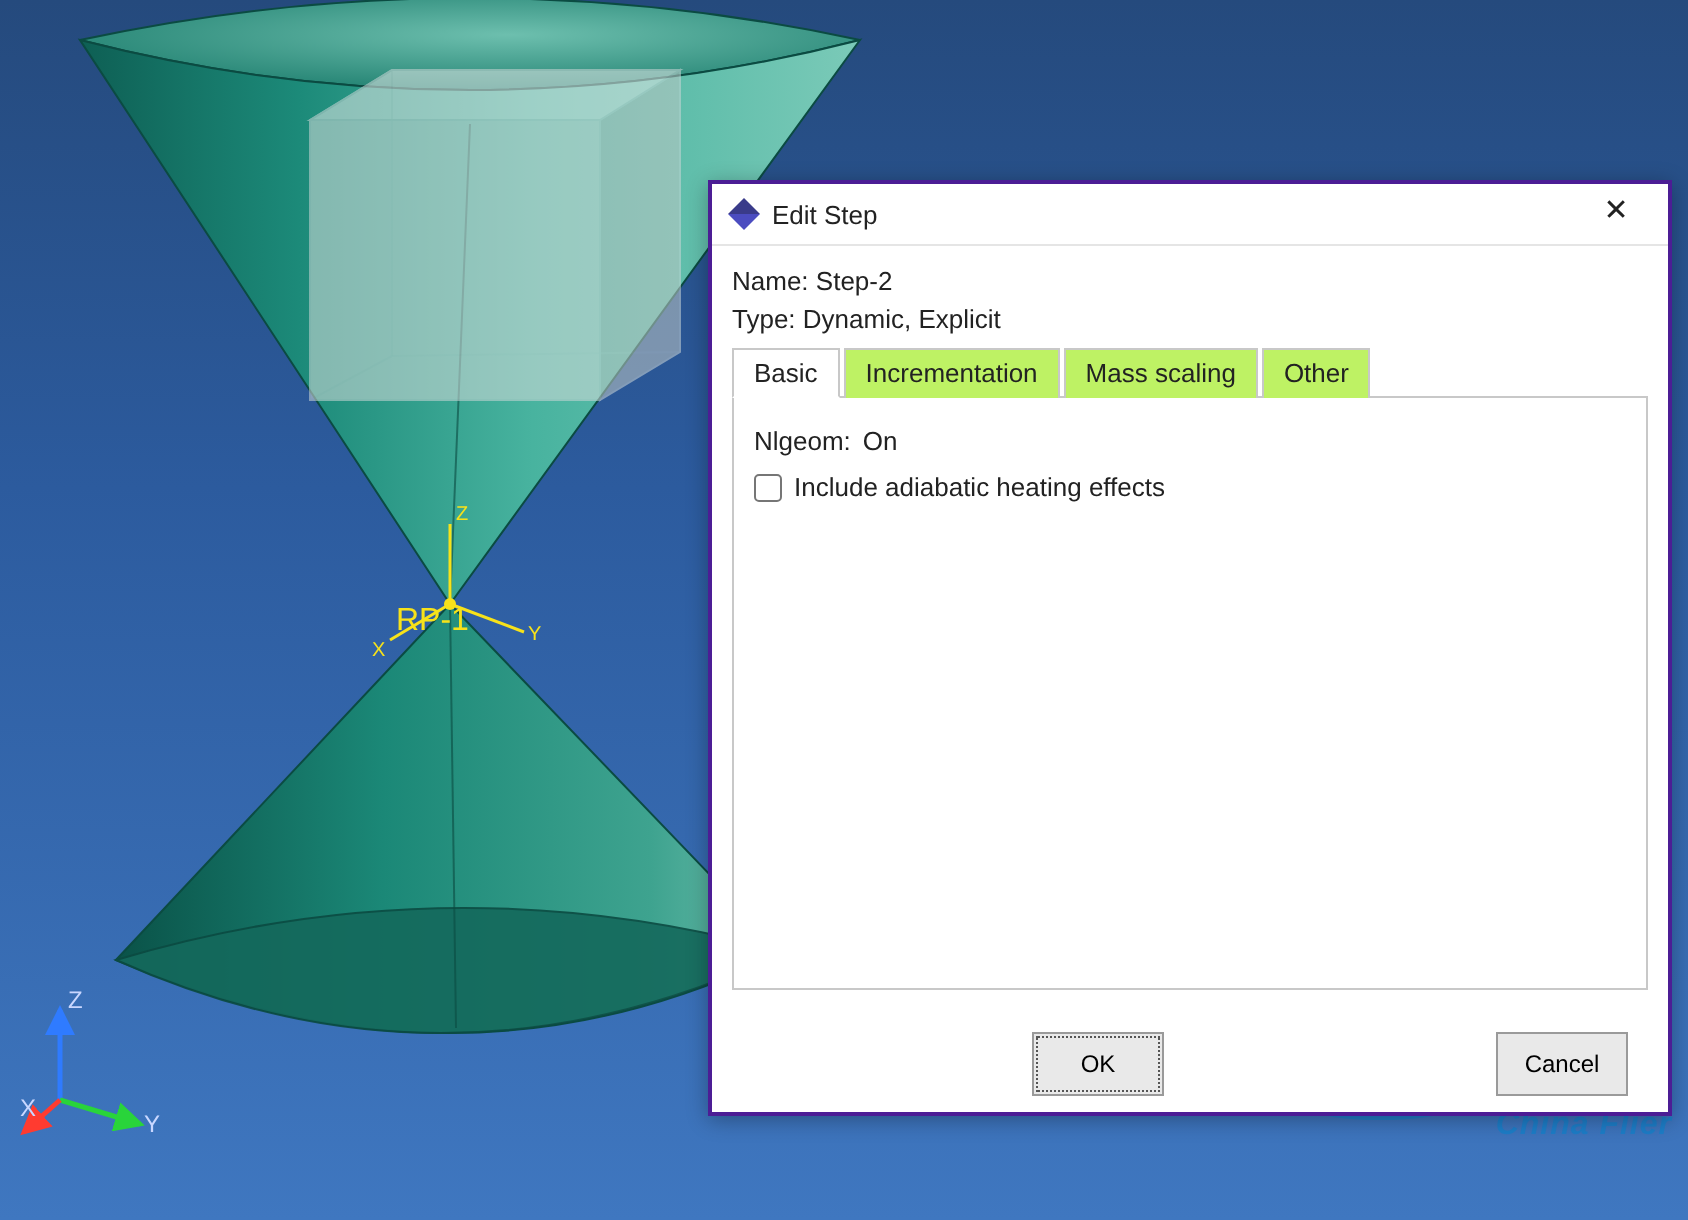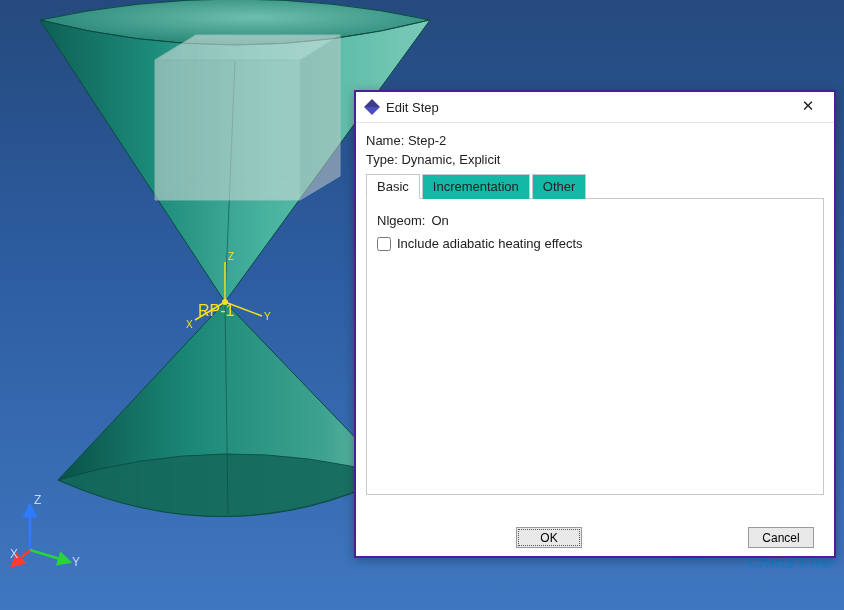--- a/index.html
+++ b/index.html
@@ -9,32 +9,32 @@
   .titlebar{height:30px;display:flex;align-items:center;padding:0 6px 0 8px;border-bottom:1px solid #e5e5e5;}
   .titlebar .app-icon{width:16px;height:16px;margin-right:6px;display:inline-block;position:relative;}
   .titlebar .app-icon::before{content:"";position:absolute;left:0;top:0;border-left:8px solid transparent;border-right:8px solid transparent;border-bottom:8px solid #3a3b8a;}
   .titlebar .app-icon::after{content:"";position:absolute;left:0;top:8px;border-left:8px solid transparent;border-right:8px solid transparent;border-top:8px solid #4b4cc0;}
   .titlebar .title{flex:1;font-size:13px;}
   .titlebar .close{width:40px;height:22px;text-align:center;line-height:20px;font-size:15px;color:#222;cursor:default;}
   .dlg-body{padding:6px 10px 0 10px;}
   .kv{margin:4px 0;font-size:13px;}
   .kv .lbl{display:inline-block;}
   .tabs{margin-top:6px;border-bottom:1px solid #c8c8c8;display:flex;}
-  .tab{padding:4px 10px;border:1px solid #c8c8c8;border-bottom:none;background:#14b8a6;margin-right:2px;position:relative;top:1px;cursor:default;font-size:13px;}
+  .tab{padding:4px 10px;border:1px solid #c8c8c8;border-bottom:none;background:#bef264;margin-right:2px;position:relative;top:1px;cursor:default;font-size:13px;}
   .tab.active{background:#fff;border-bottom:1px solid #fff;}
   .tabpage{border:1px solid #c8c8c8;border-top:none;padding:8px 10px;height:296px;box-sizing:border-box;}
   .form-row{display:flex;align-items:center;margin:6px 0;}
   .form-row .flabel{width:84px;font-size:13px;}
   .form-row input[type=text]{border:1px solid #8d8d8d;height:18px;padding:1px 4px;font-size:13px;}
   .desc-input{width:320px;}
   .time-input{width:94px;}
   .chk-row{display:flex;align-items:center;margin-top:8px;font-size:13px;}
   .chk-row input{margin:0 6px 0 0;width:14px;height:14px;}
   .dlg-buttons{position:absolute;left:0;right:0;bottom:8px;display:flex;justify-content:space-between;padding:0 20px;}
-  .btn{min-width:66px;height:21px;border:1px solid #9a9a9a;background:#e9e9e9;font-size:12px;cursor:default;text-align:center;line-height:20px;padding:0 10px;}
+  .btn{min-width:66px;height:32px;border:1px solid #9a9a9a;background:#e9e9e9;font-size:12px;cursor:default;text-align:center;line-height:20px;padding:0 10px;}
   .btn:focus,.btn.primary{outline:1px dotted #555;outline-offset:-3px;}
   .triad{position:absolute;left:10px;bottom:40px;width:80px;height:80px;}
   .watermark{position:absolute;right:8px;bottom:38px;font-size:16px;font-style:italic;color:#1d7dc7;font-weight:bold;letter-spacing:.5px;}
   .watermark .sub{font-size:11px;color:#777;display:block;text-align:right;font-style:normal;letter-spacing:4px;}
   .rp-label{position:absolute;left:198px;top:302px;color:#f7e21a;font-weight:normal;font-size:16px;pointer-events:none;}
   .axis-label-sm{fill:#f7e21a;font-size:10px;font-family:Arial;}
 </style>
 </head>
 <body>
 
@@ -141,20 +141,21 @@
       <span>Step-2</span>
     </div>
     <div class="kv">
       <span class="lbl">Type:</span>
       <span>Dynamic, Explicit</span>
     </div>
 
     <div class="tabs">
       <div class="tab active">Basic</div>
       <div class="tab">Incrementation</div>
+      <div class="tab">Mass scaling</div>
       <div class="tab">Other</div>
     </div>
 
     <div class="tabpage">
       <div class="form-row">
         <span class="flabel" style="width:auto;margin-right:6px">Nlgeom:</span>
         <span>On</span>
       </div>
       <label class="chk-row">
         <input type="checkbox" style="">

